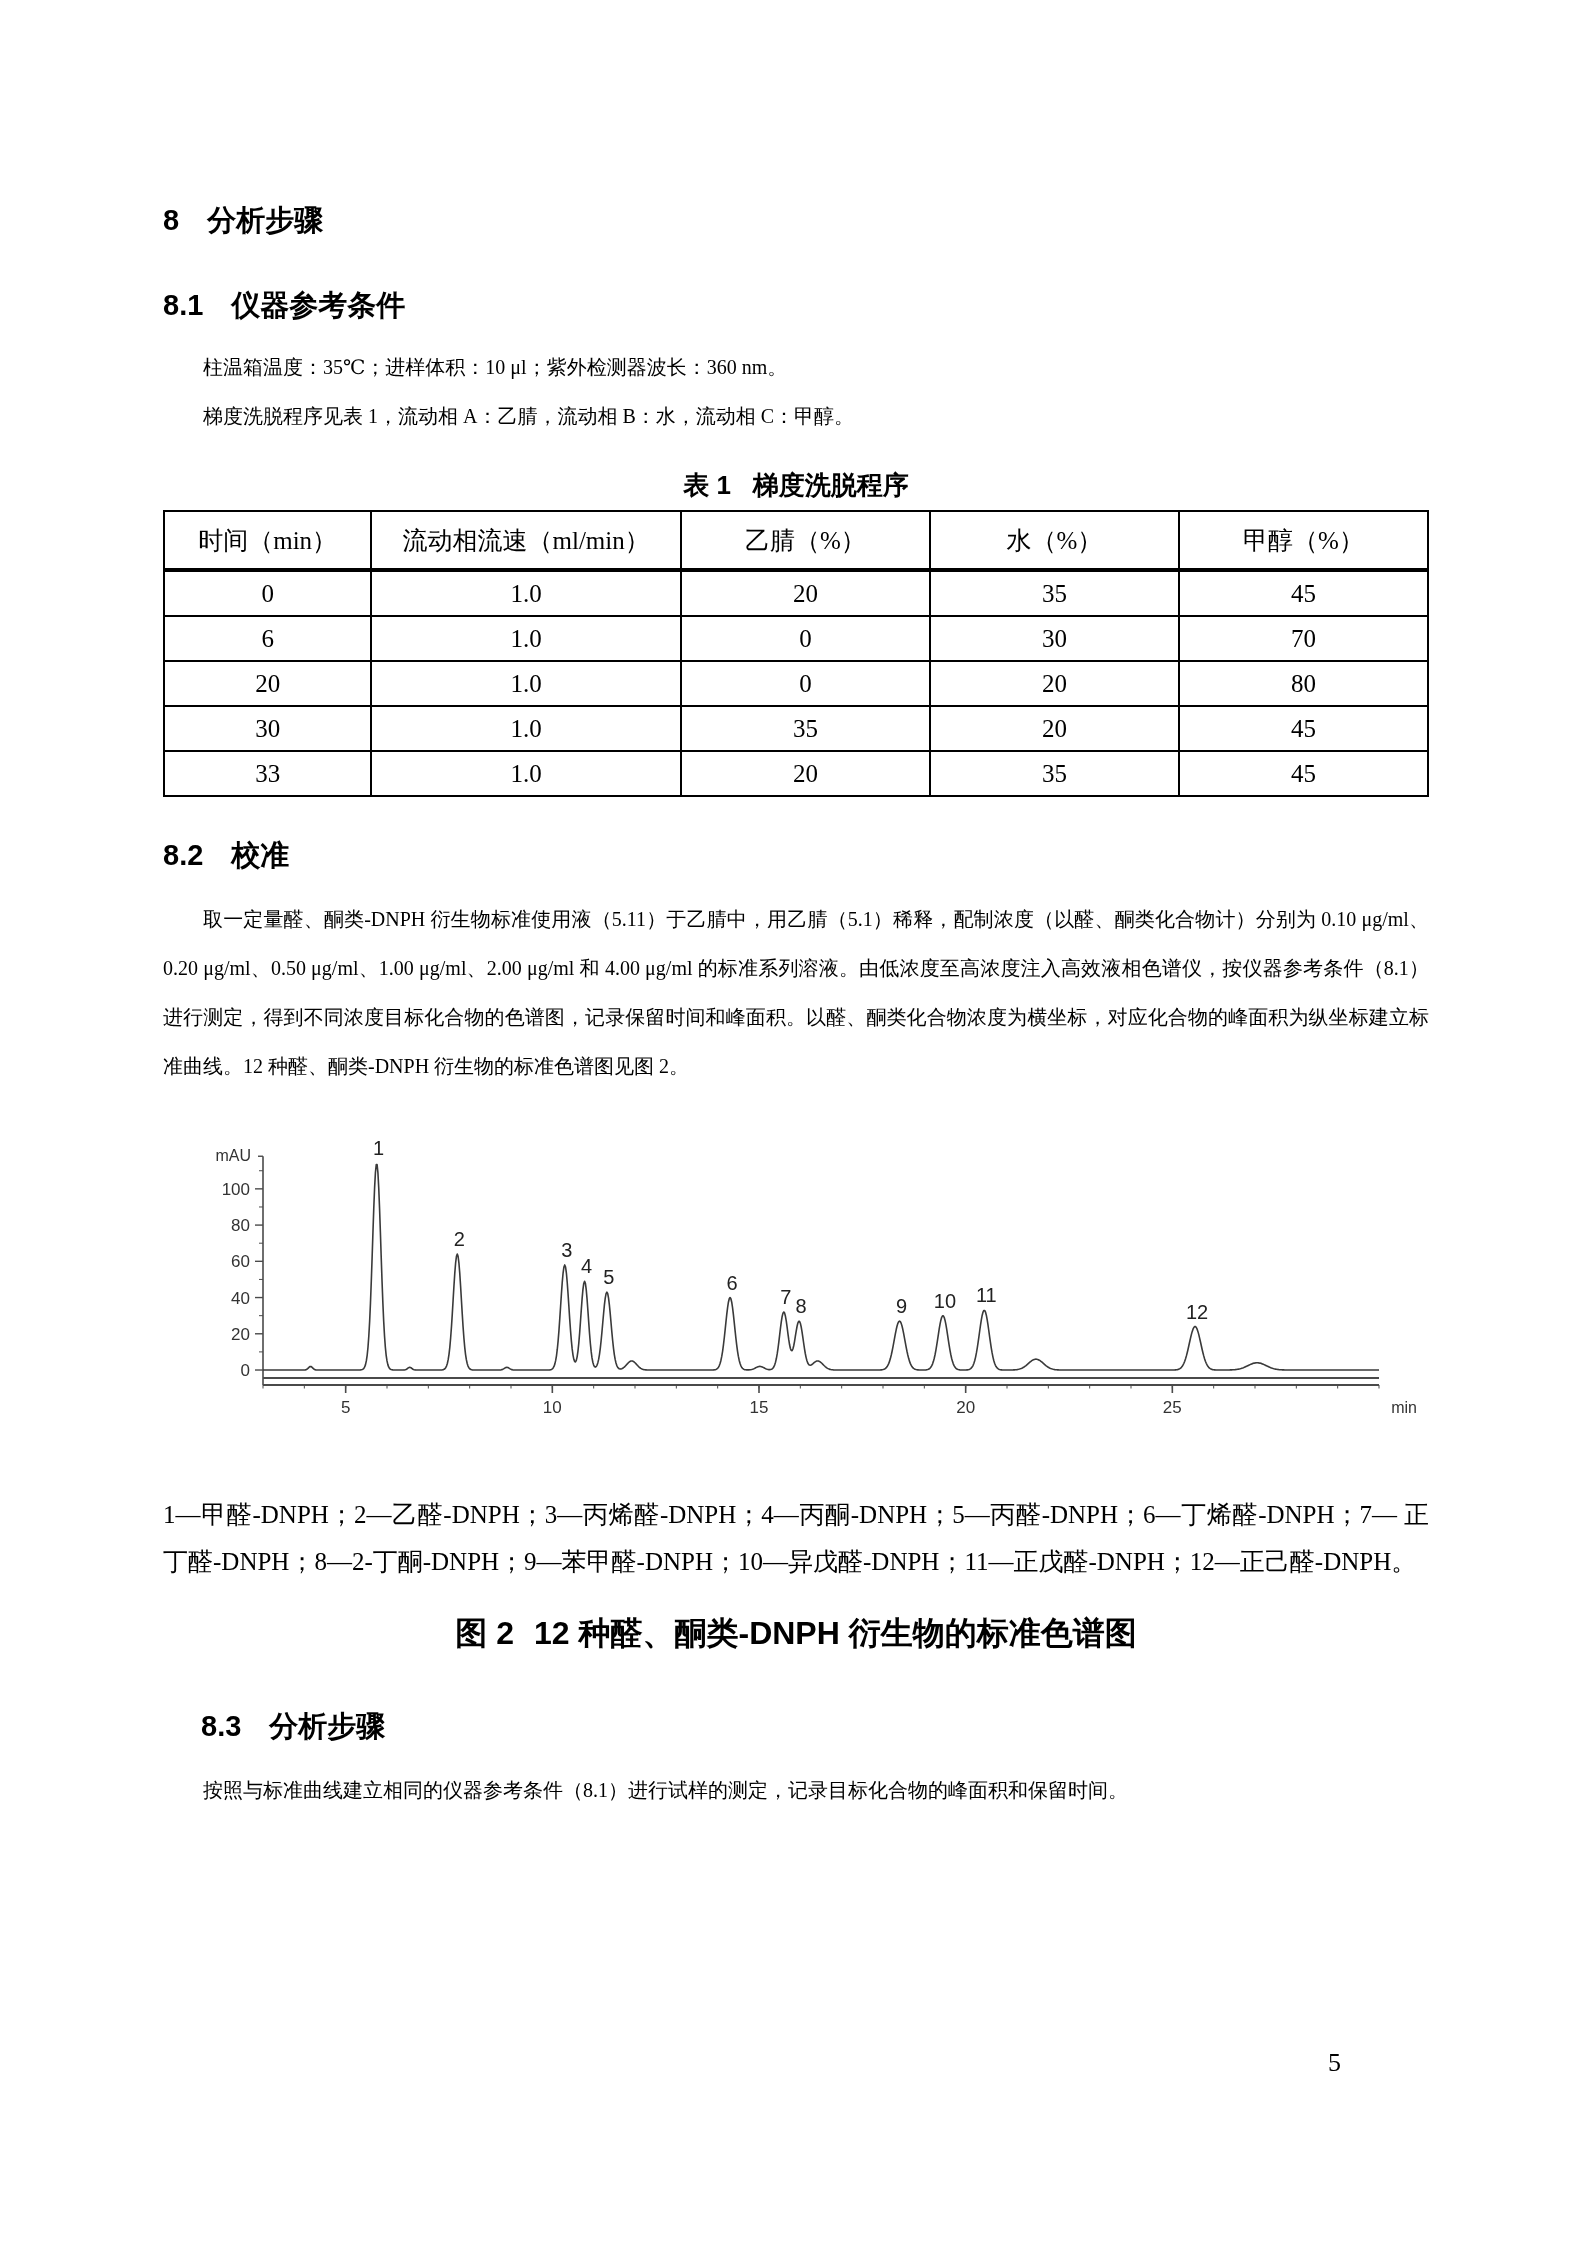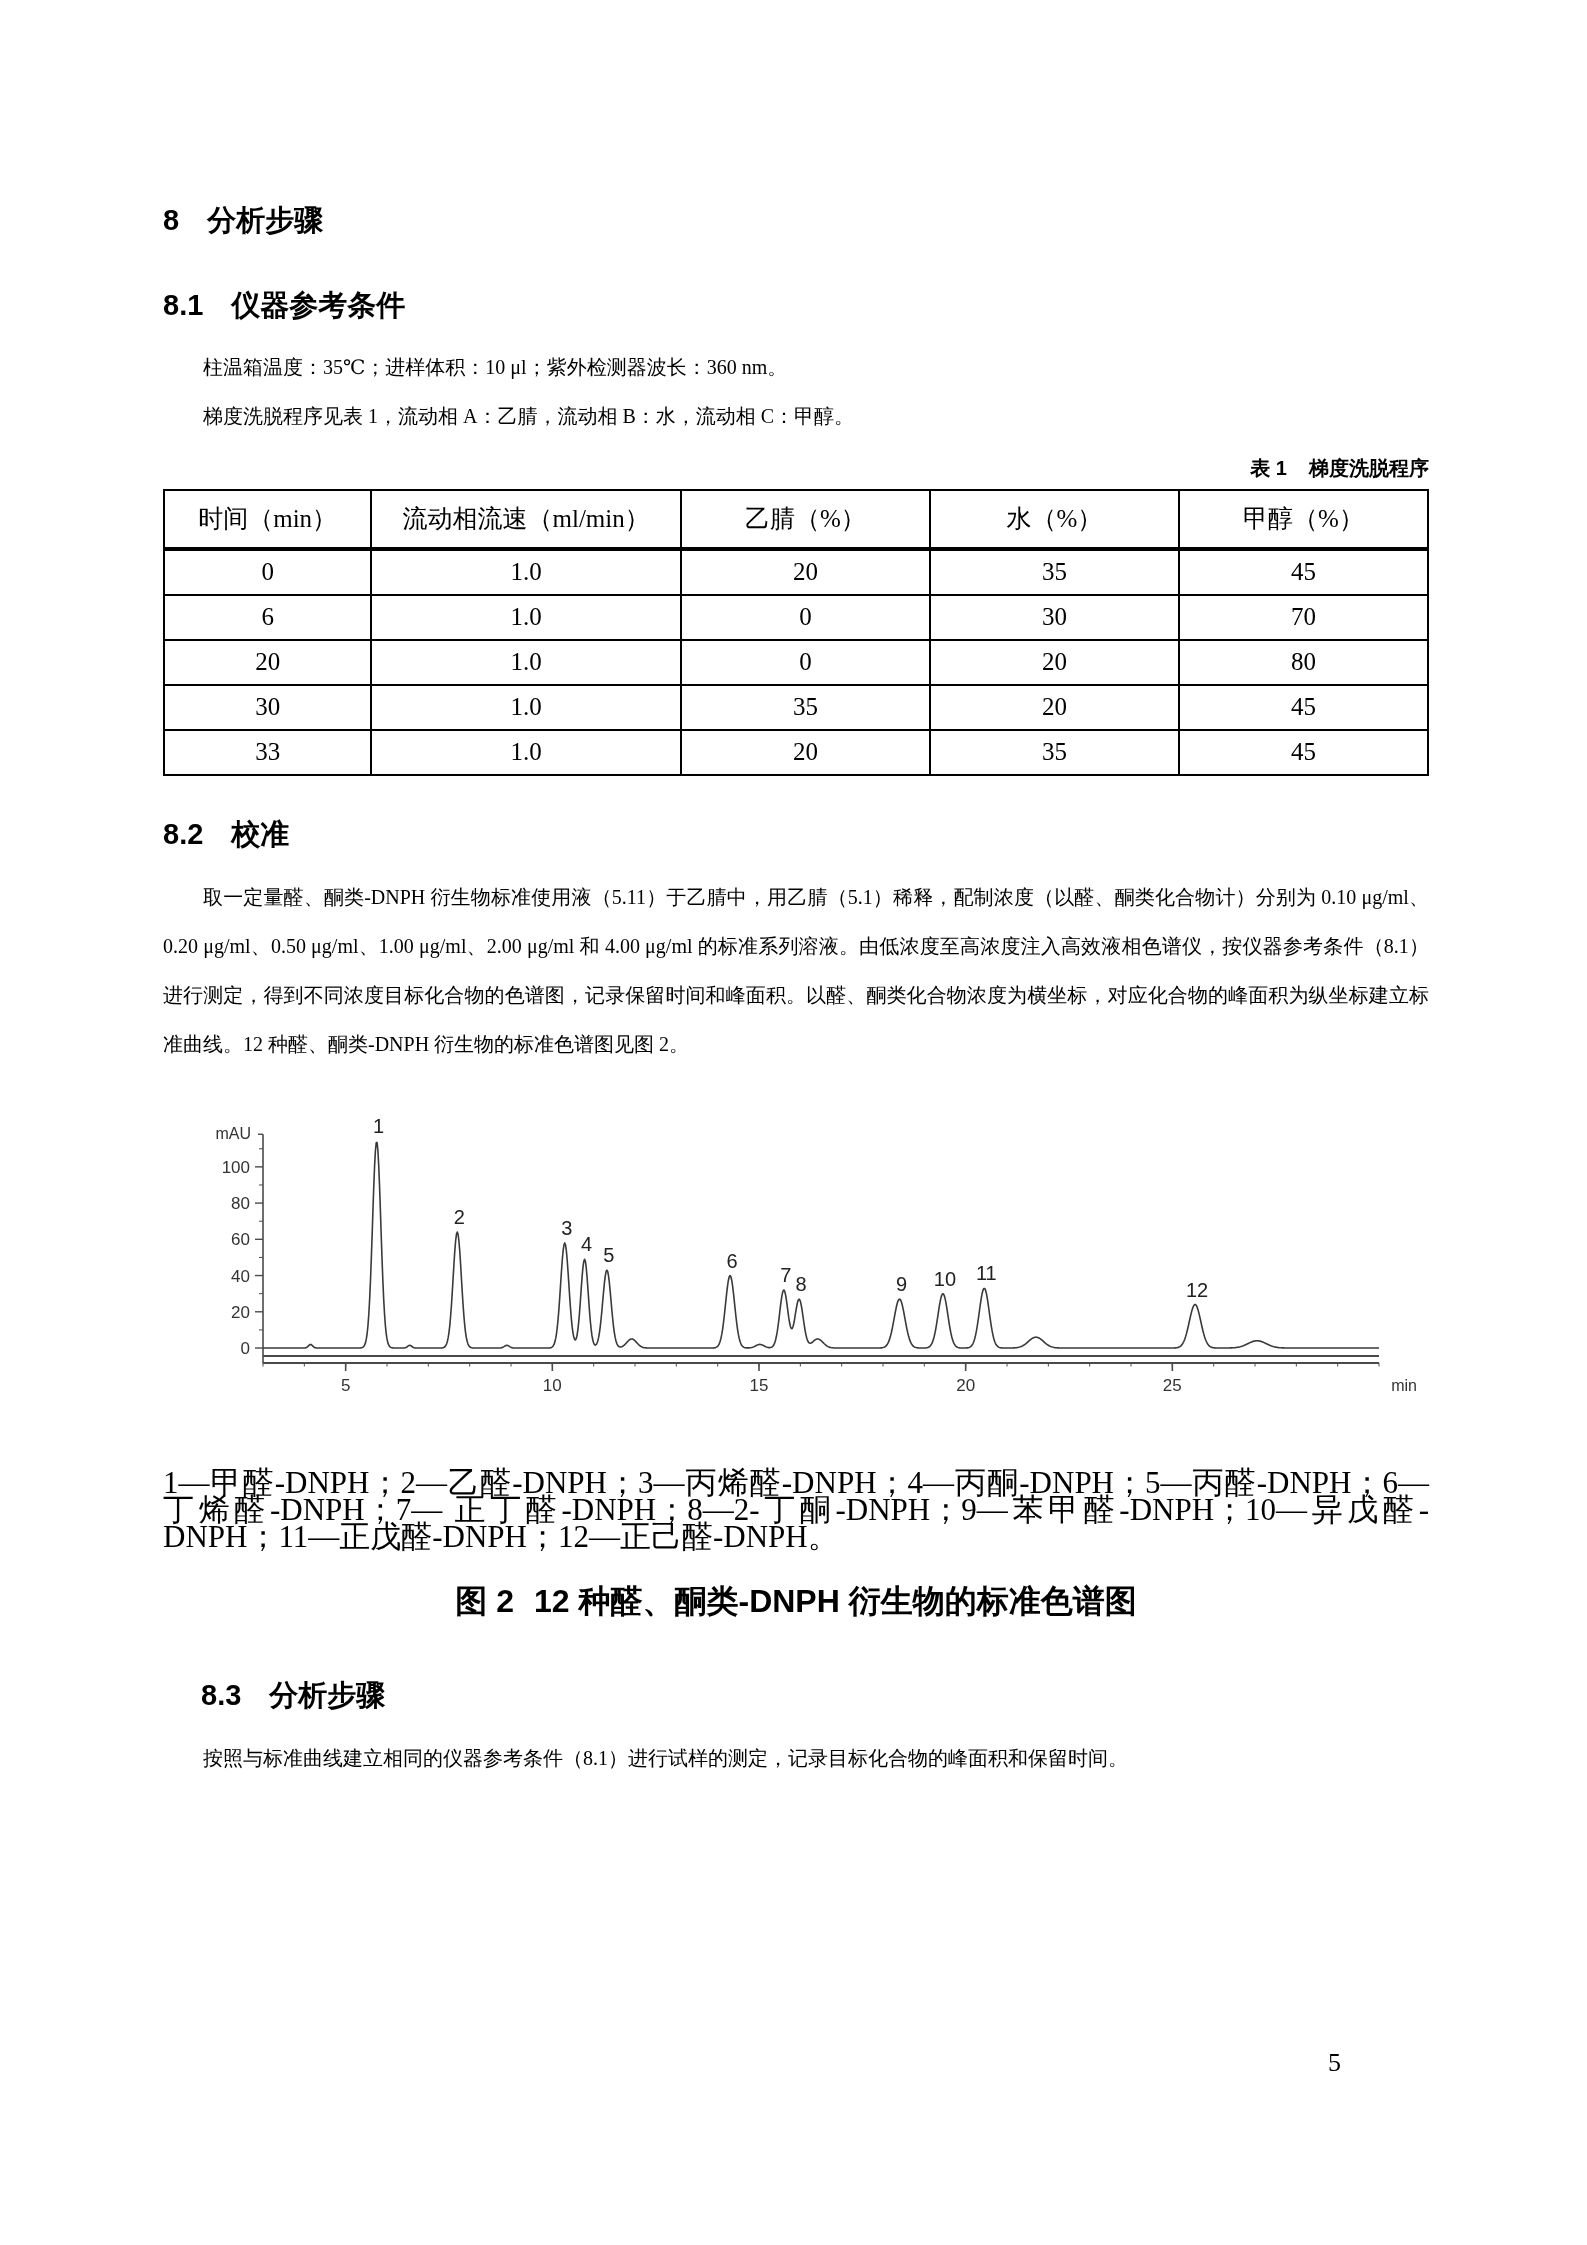--- a/index.html
+++ b/index.html
@@ -15,39 +15,39 @@
     display:flex;gap:28px;
   }
   #h8{padding-top:204px;}
   #h81{margin-top:52px;}
   #h82{margin-top:42px;}
   #h83{margin-top:56px;margin-left:38px;}
   p.body{font-size:20px;line-height:49px;margin:0;}
   .indent{text-indent:2em;}
   #p81a{margin-top:20px;}
   .table-caption{
-    text-align:right;font-family:"Liberation Sans","DejaVu Sans",sans-serif;
-    font-weight:bold;font-size:20px;margin-top:14px;line-height:1.3;
+    text-align:center;font-family:"Liberation Sans","DejaVu Sans",sans-serif;
+    font-weight:bold;font-size:26px;margin-top:28px;line-height:1.3;
   }
   .table-caption .gap{display:inline-block;width:22px;}
   table.t1{
     width:100%;border-collapse:collapse;margin-top:8px;
     font-size:25px;border:2px solid #14b8a6;
   }
   table.t1 th,table.t1 td{
     border:2px solid #000;text-align:center;font-weight:normal;padding:0 4px;
   }
   table.t1 th{height:56px;border-bottom:4px solid #000;}
   table.t1 td{height:43px;}
   .note{font-size:22px;line-height:46px;margin-top:30px;text-align:justify;}
   .note .note-label{font-weight:bold;}
   #p82{margin-top:22px;text-align:justify;}
   .figure{margin-top:46px;}
   .figure svg{display:block;margin:0 auto;}
-  .legend{font-size:31px;line-height:27px;margin-top:42px;text-align:justify;}
+  .legend{font-size:25px;line-height:47px;margin-top:42px;text-align:justify;}
   .fig-caption{
     text-align:center;font-family:"Liberation Sans","DejaVu Sans",sans-serif;
     font-weight:bold;font-size:32px;margin-top:28px;line-height:1.3;
   }
   .fig-caption .gap{display:inline-block;width:20px;}
   #p83{margin-top:22px;text-align:justify;}
   .page-number{position:absolute;left:1328px;top:2048px;font-size:26px;}
 </style>
 </head>
 <body>

